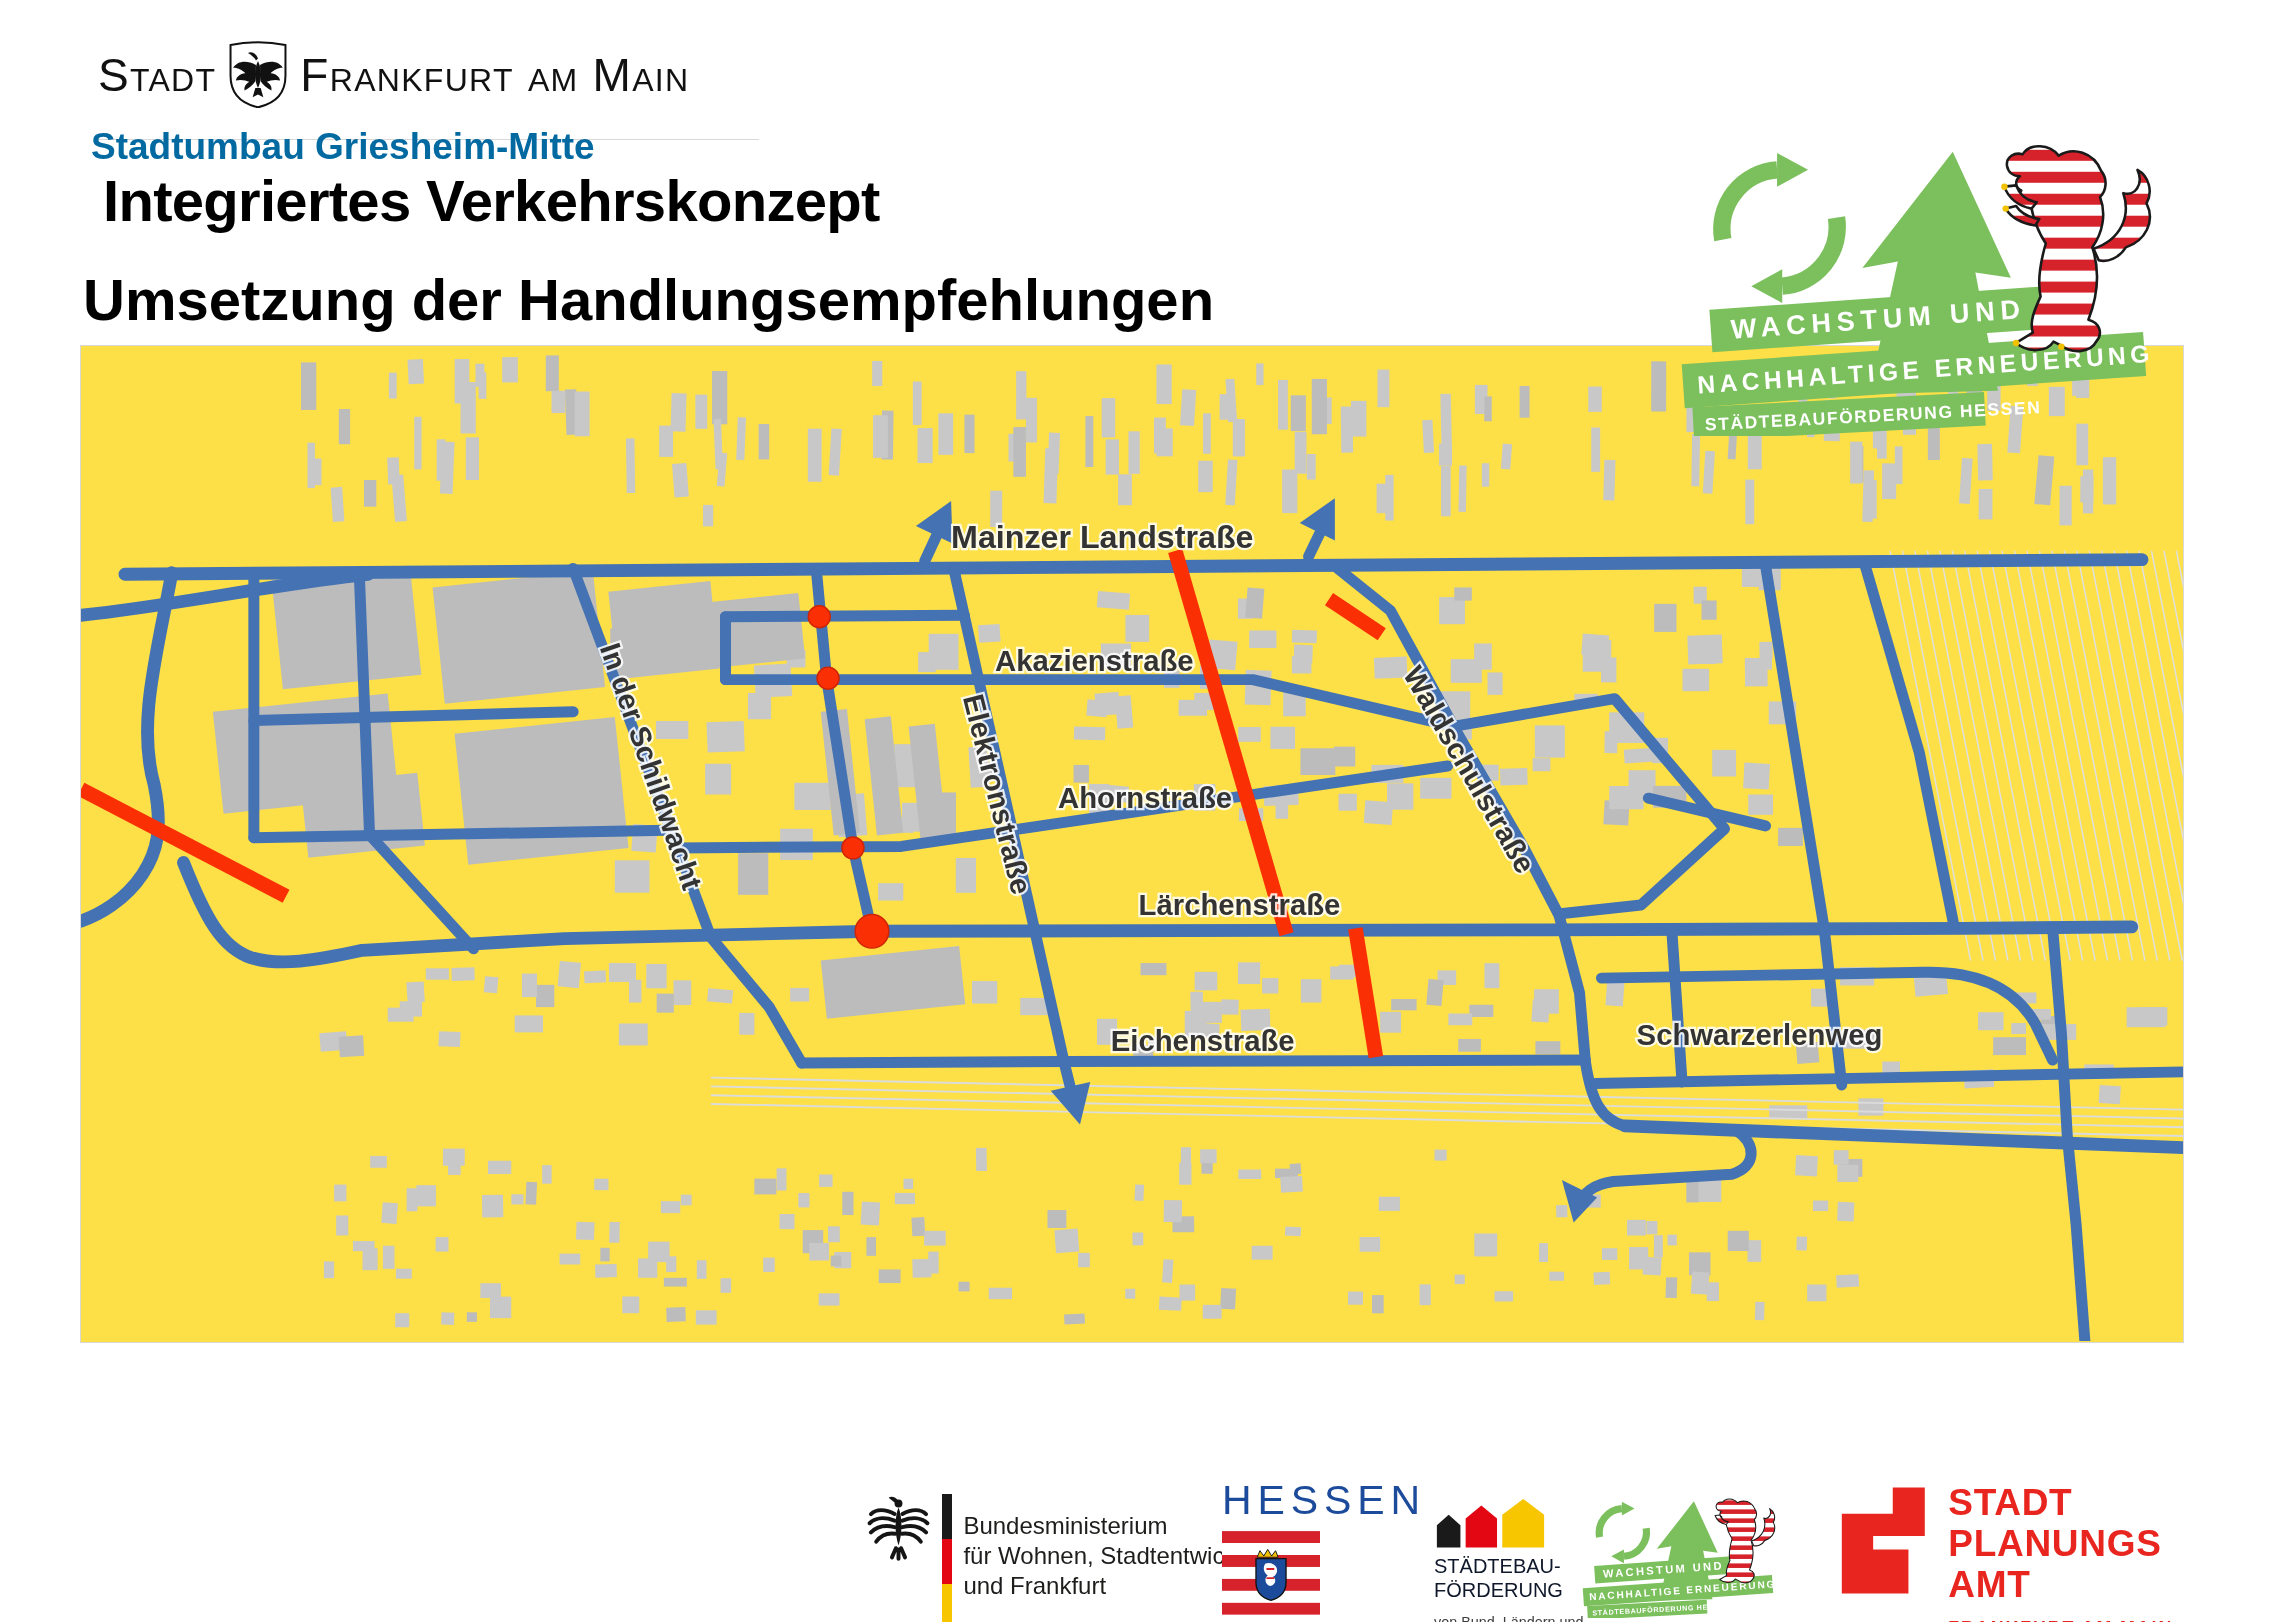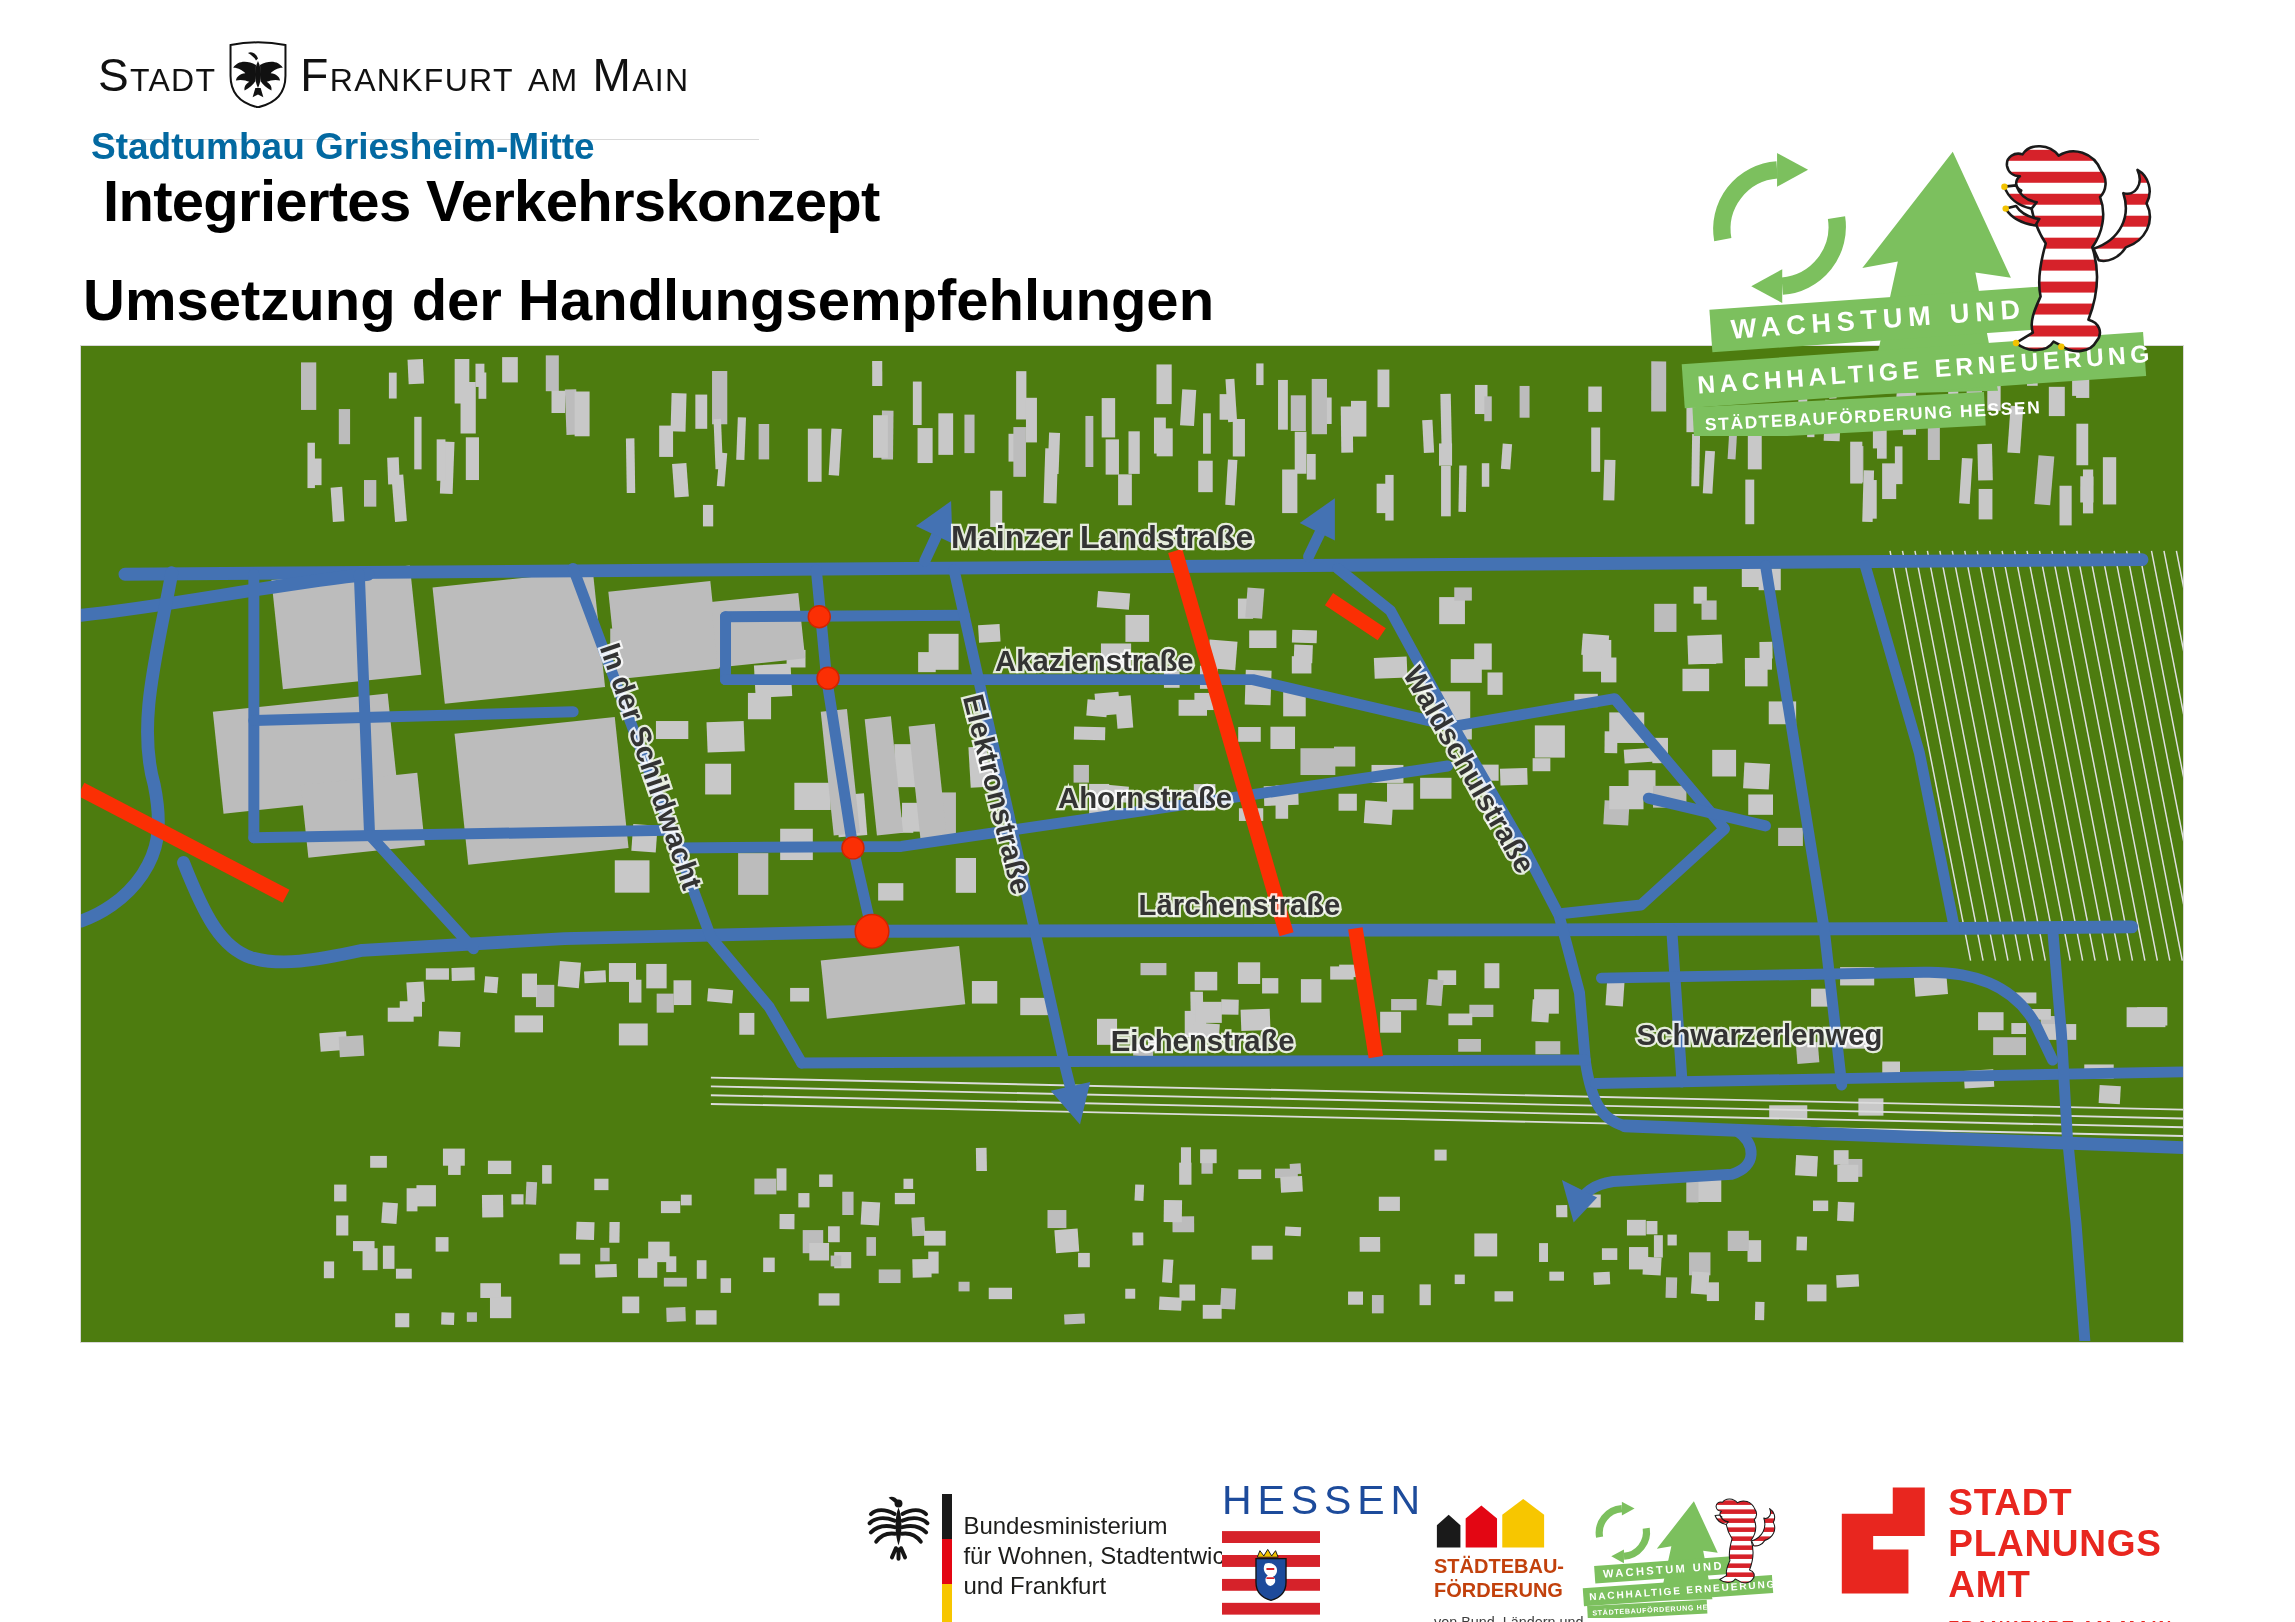--- a/index.html
+++ b/index.html
@@ -9,41 +9,41 @@
   .city-logo{position:absolute;left:98px;top:41px;display:flex;align-items:center;gap:13px;color:#111;}
   .city-logo .word{font-size:46px;font-variant:small-caps;letter-spacing:1.3px;font-weight:400;white-space:nowrap;}
   .logo-rule{position:absolute;left:98px;top:139px;width:661px;height:1.3px;background:#d9d9d9;}
   .kicker{position:absolute;left:91px;top:126px;font-size:37px;font-weight:700;color:#0369a1;}
   .h-title{position:absolute;left:75px;top:167px;font-size:58px;font-weight:700;letter-spacing:-0.7px;color:#000;margin-left:28px;}
   .h-subtitle{position:absolute;left:75px;top:266px;font-size:58px;font-weight:700;color:#000;margin-left:8px;}
 
   .growth-logo-large{position:absolute;left:1675px;top:113px;width:478px;height:323px;z-index:6;}
 
   
-  .map-wrap{position:absolute;left:80px;top:345px;width:2104px;height:998px;background:#4d7c0f;border:1.3px solid #d8d8d8;box-sizing:border-box;}
+  .map-wrap{position:absolute;left:80px;top:345px;width:2104px;height:998px;background:#fde047;border:1.3px solid #d8d8d8;box-sizing:border-box;}
   .map-wrap svg{display:block;}
   .road{stroke:var(--road,#4472b3);fill:none;stroke-linecap:round;stroke-linejoin:round;stroke-width:7.5;}
   .road-major{stroke-width:8.8;}
   .red-line{stroke:var(--highlight,#fb2f04);fill:none;stroke-width:10;stroke-linecap:butt;}
   .dot{fill:var(--highlight,#fb2f04);stroke:#cf2500;stroke-width:1;}
   .arrowhead{fill:var(--road,#4472b3);}
   .street-label{font-family:"Liberation Sans",sans-serif;font-weight:700;fill:var(--label,#333);paint-order:stroke;stroke:rgba(255,255,255,.85);stroke-width:3px;}
   .hatch{stroke:#e0e0e0;stroke-width:1;}
   .rail{stroke:#dcdcdc;stroke-width:1.3;}
 
   
   .f-item{position:absolute;display:flex;gap:11.8px;align-items:flex-start;}
   .f-bund{left:867px;top:1493px;}
   .f-bund .stripe{width:9.8px;height:134px;display:flex;flex-direction:column;margin-top:1.3px;}
   .f-bund .stripe i{flex:1;}
   .f-bund .txt{font-size:24px;line-height:30px;color:#1d1d1b;margin-top:18px;}
   .f-hessen{left:1222px;top:1477px;flex-direction:column;gap:6.5px;}
   .f-hessen .wordmark{font-size:41px;letter-spacing:5.9px;color:var(--hessen-blue,#1d4b9b);font-weight:400;}
   .f-staedtebau{left:1434px;top:1499px;flex-direction:column;gap:5.2px;}
-  .f-staedtebau .t{font-size:20px;font-weight:700;color:#c2410c;line-height:23.6px;}
+  .f-staedtebau .t{font-size:20px;font-weight:400;color:#0f172a;line-height:23.6px;}
   .f-staedtebau .s{font-size:14.4px;color:#3d3d3d;line-height:17.7px;margin-top:6.5px;}
   .f-growth{left:1580px;top:1485px;}
   .f-plan{left:1832px;top:1482px;gap:18.3px;}
   .f-plan .t{font-size:37px;line-height:41px;font-weight:700;color:var(--amt-red,#e8261f);letter-spacing:0.7px;}
   .f-plan .s{font-size:17.7px;font-weight:700;color:var(--amt-red,#e8261f);letter-spacing:2px;margin-top:13px;}
 
   .banner-text{font-family:"Liberation Sans",sans-serif;font-weight:700;fill:#fff;}
 </style>
 </head>
 <body>

